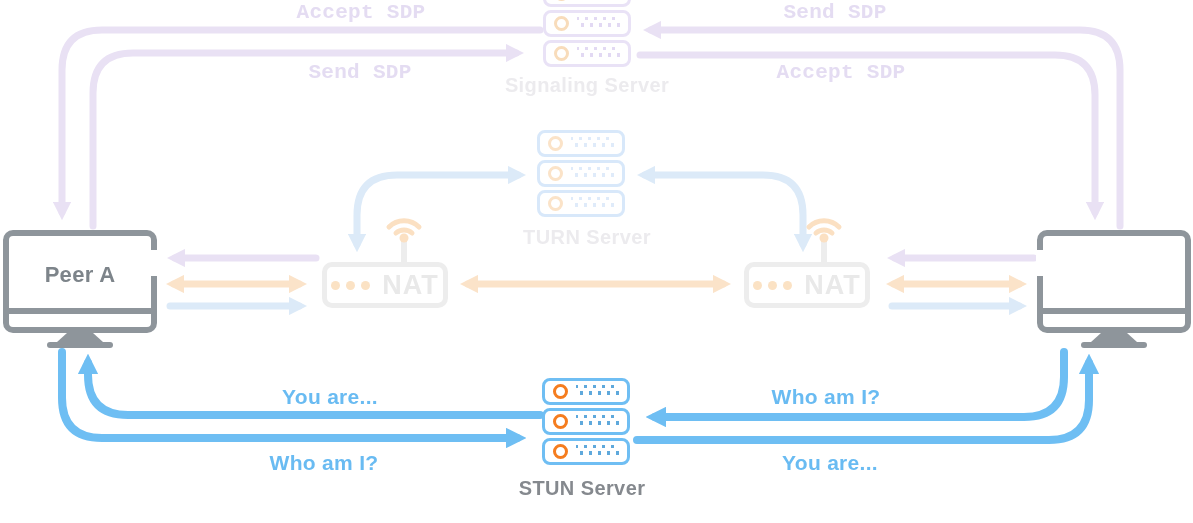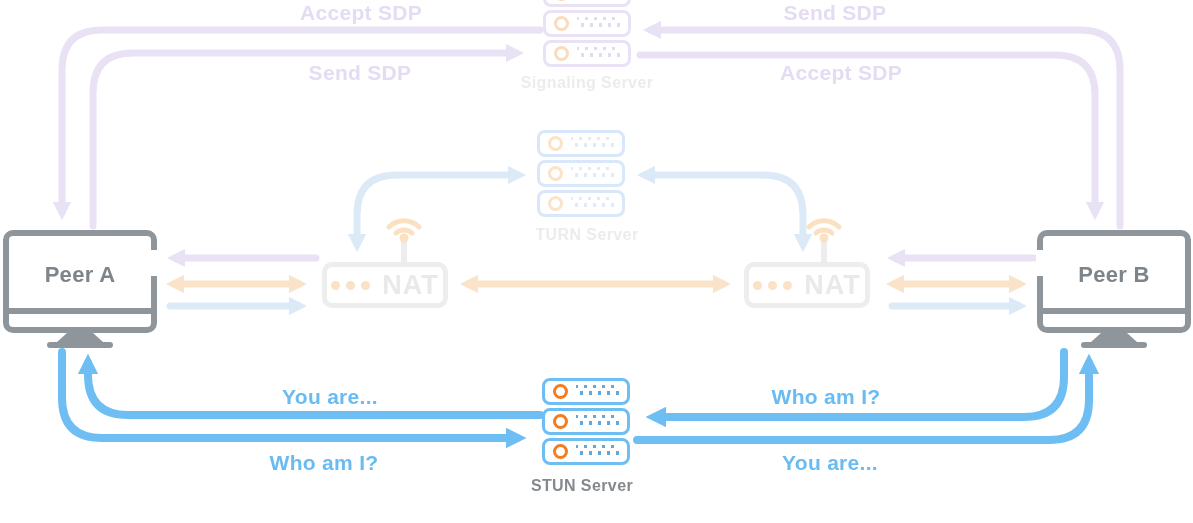--- a/index.html
+++ b/index.html
@@ -56,40 +56,40 @@
     background-size:9px 14px, 9px 14px;
     background-position:1px 1px, 5px 8px;
     background-repeat:repeat;
   }
   .stack-signaling { --edge:#E9E2F6; --led:#F8DCBB; --dot:#E2D9F3; }
   .stack-turn      { --edge:#D8E8FA; --led:#FBE3C8; --dot:#DFEBFA; }
   .stack-stun      { --edge:#6FBEF3; --led:#F57D1F; --dot:#5FA9DC; }
 
   .server-caption {
     position:absolute; width:260px; text-align:center; transform:translateX(-50%);
-    font-size:16px; font-weight:bold; letter-spacing:.4px; z-index:2;
+    font-size:20px; font-weight:bold; letter-spacing:.4px; z-index:2;
   }
   .caption-faded { color:#ECEBEE; }
   .caption-stun  { color:#85898E; }
 
   
   .nat-box {
     position:absolute; width:126px; height:46px; box-sizing:border-box;
     border:5px solid #EDEDED; border-radius:10px; background:#fff; z-index:2;
     display:flex; align-items:center; justify-content:center; gap:6px;
   }
   .nat-dot { width:9px; height:9px; border-radius:50%; background:#FBE2C4; }
   .nat-text { font-size:27px; font-weight:bold; color:#E9E9E9; letter-spacing:1px; margin-left:6px; }
 
   
   .lbl {
     position:absolute; transform:translateX(-50%); white-space:nowrap;
     font-size:21px; font-weight:bold; letter-spacing:.3px; z-index:2;
   }
-  .lbl-purple { color:#E4DCF2; }
+  .lbl-purple { color:#E4DCF2;font-family:Liberation Mono, monospace; }
   .lbl-orange { color:#FAE2C6; }
   .lbl-blue   { color:#69BBF2; }
 </style>
 </head>
 <body>
 
 <div id="canvas">
 
   <svg id="arrow-layer" width="1193" height="523" viewBox="0 0 1193 523">
     <defs>
@@ -152,21 +152,20 @@
 
   <div class="monitor" style="left:3px; top:230px;">
     <div class="screen-label">Peer A</div>
     <div class="bezel"></div>
     <div class="notch notch-right"></div>
   </div>
   <div class="stand-legs" style="left:57px; top:333px;"></div>
   <div class="stand-base" style="left:47px; top:342px;"></div>
 
   <div class="monitor" style="left:1037px; top:230px;">
-    <div class="screen-label">Peer B</div>
     <div class="bezel"></div>
     <div class="notch notch-left"></div>
   </div>
   <div class="stand-legs" style="left:1091px; top:333px;"></div>
   <div class="stand-base" style="left:1081px; top:342px;"></div>
 
   <div class="server-stack stack-signaling" style="left:543px; top:-20px;">
     <div class="server-unit">
       <div class="server-led"></div>
 

